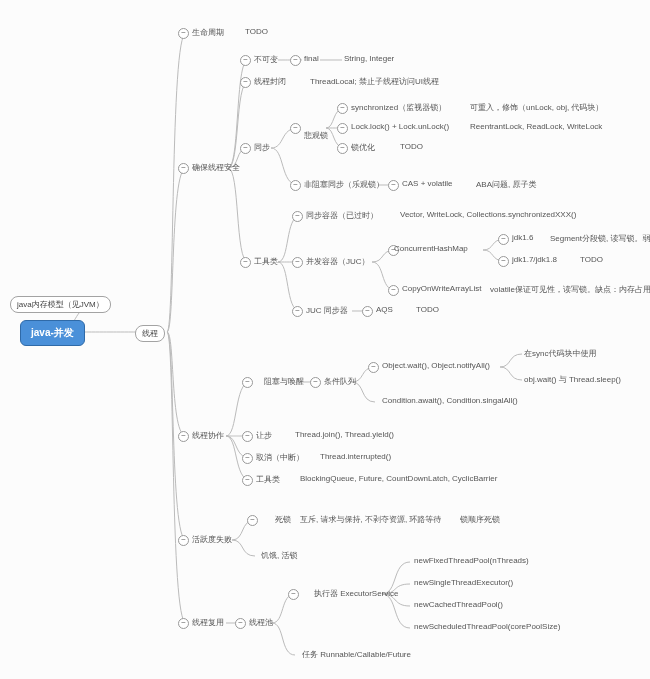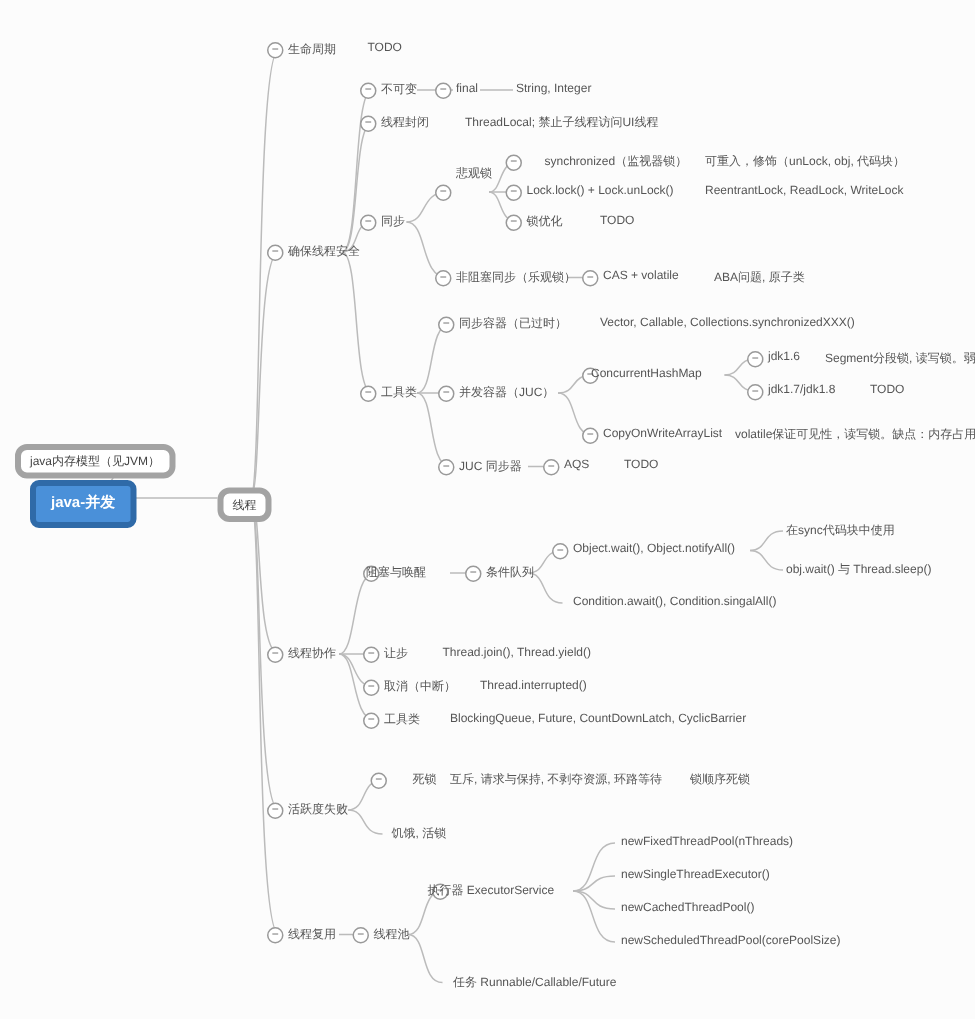--- a/index.html
+++ b/index.html
@@ -1,17 +1,17 @@
 <!DOCTYPE html>
 <html><head>
 <meta charset="utf-8">
 <style>
   html,body{margin:0;padding:0;background:#fcfcfc;font-family:"Microsoft YaHei",Arial,sans-serif;font-size:8px;color:#444}
   body{width:650px;height:679px;position:relative}
-  .node{position:absolute;border:4px solid #a3a3a3;border-radius:8px;padding:2px 6px;background:#fff;white-space:nowrap;line-height:1.4}
+  .node{position:absolute;border:1px solid #a3a3a3;border-radius:8px;padding:2px 6px;background:#fff;white-space:nowrap;line-height:1.4}
   .root{background:#4a90d9;color:#fff;border-color:#2f6aa8;font-size:10px;font-weight:bold;padding:5px 10px;border-radius:6px}
   .aux{background:#fff}
   .plain{position:absolute;white-space:nowrap;color:#555}
   .tg{position:absolute;width:9px;height:9px;border:1px solid #999;border-radius:50%;background:#fff;color:#666;font-size:8px;line-height:8px;text-align:center}
   .tg::before{content:"−"}
   svg{position:absolute;left:0;top:0;pointer-events:none}
   path{stroke:#bbb;stroke-width:1;fill:none}
 </style>
 </head>
 <body>
@@ -74,21 +74,21 @@
   <path d="M272 623 C 285 623 280 594 295 594"></path>
   <path d="M272 623 C 285 623 280 655 295 655"></path>
   <path d="M382 594 C 398 594 392 562 410 562"></path>
   <path d="M382 594 C 398 594 392 584 410 584"></path>
   <path d="M382 594 C 398 594 392 606 410 606"></path>
   <path d="M382 594 C 398 594 392 628 410 628"></path>
 </svg>
 
 <div class="node root" style="left:20px;top:320px">java-并发</div>
 <div class="node aux" style="left:10px;top:296px">java内存模型（见JVM）</div>
-<div class="node" style="left:145px;top:325px">线程</div>
+<div class="node" style="left:135px;top:325px">线程</div>
 
 <span class="tg" style="left:178px;top:28px"></span>
 <span class="plain" style="left:192px;top:27px">生命周期</span>
 <span class="plain" style="left:245px;top:27px">TODO</span>
 
 <span class="tg" style="left:178px;top:163px"></span>
 <span class="plain" style="left:192px;top:162px">确保线程安全</span>
 
 <span class="tg" style="left:240px;top:55px"></span>
 <span class="plain" style="left:254px;top:54px">不可变</span>
@@ -97,42 +97,42 @@
 <span class="plain" style="left:344px;top:54px">String, Integer</span>
 
 <span class="tg" style="left:240px;top:77px"></span>
 <span class="plain" style="left:254px;top:76px">线程封闭</span>
 <span class="plain" style="left:310px;top:76px">ThreadLocal; 禁止子线程访问UI线程</span>
 
 <span class="tg" style="left:240px;top:143px"></span>
 <span class="plain" style="left:254px;top:142px">同步</span>
 
 <span class="tg" style="left:290px;top:123px"></span>
-<span class="plain" style="left:304px;top:110px">悲观锁</span>
+<span class="plain" style="left:304px;top:130px">悲观锁</span>
 <span class="tg" style="left:337px;top:103px"></span>
-<span class="plain" style="left:363px;top:102px">synchronized（监视器锁）</span>
+<span class="plain" style="left:351px;top:102px">synchronized（监视器锁）</span>
 <span class="plain" style="left:470px;top:102px">可重入，修饰（unLock, obj, 代码块）</span>
 <span class="tg" style="left:337px;top:123px"></span>
 <span class="plain" style="left:351px;top:122px">Lock.lock() + Lock.unLock()</span>
 <span class="plain" style="left:470px;top:122px">ReentrantLock, ReadLock, WriteLock</span>
 <span class="tg" style="left:337px;top:143px"></span>
 <span class="plain" style="left:351px;top:142px">锁优化</span>
 <span class="plain" style="left:400px;top:142px">TODO</span>
 
 <span class="tg" style="left:290px;top:180px"></span>
 <span class="plain" style="left:304px;top:179px">非阻塞同步（乐观锁）</span>
 <span class="tg" style="left:388px;top:180px"></span>
 <span class="plain" style="left:402px;top:179px">CAS + volatile</span>
 <span class="plain" style="left:476px;top:179px">ABA问题, 原子类</span>
 
 <span class="tg" style="left:240px;top:257px"></span>
 <span class="plain" style="left:254px;top:256px">工具类</span>
 <span class="tg" style="left:292px;top:211px"></span>
 <span class="plain" style="left:306px;top:210px">同步容器（已过时）</span>
-<span class="plain" style="left:400px;top:210px">Vector, Callable, Collections.synchronizedXXX()</span>
+<span class="plain" style="left:400px;top:210px">Vector, WriteLock, Collections.synchronizedXXX()</span>
 <span class="tg" style="left:292px;top:257px"></span>
 <span class="plain" style="left:306px;top:256px">并发容器（JUC）</span>
 <span class="tg" style="left:388px;top:245px"></span>
 <span class="plain" style="left:394px;top:244px">ConcurrentHashMap</span>
 <span class="tg" style="left:498px;top:234px"></span>
 <span class="plain" style="left:512px;top:233px">jdk1.6</span>
 <span class="plain" style="left:550px;top:233px">Segment分段锁, 读写锁。弱一致性</span>
 <span class="tg" style="left:498px;top:256px"></span>
 <span class="plain" style="left:512px;top:255px">jdk1.7/jdk1.8</span>
 <span class="plain" style="left:580px;top:255px">TODO</span>
@@ -141,21 +141,21 @@
 <span class="plain" style="left:490px;top:284px">volatile保证可见性，读写锁。缺点：内存占用，弱一致性。</span>
 <span class="tg" style="left:292px;top:306px"></span>
 <span class="plain" style="left:306px;top:305px">JUC 同步器</span>
 <span class="tg" style="left:362px;top:306px"></span>
 <span class="plain" style="left:376px;top:305px">AQS</span>
 <span class="plain" style="left:416px;top:305px">TODO</span>
 
 <span class="tg" style="left:178px;top:431px"></span>
 <span class="plain" style="left:192px;top:430px">线程协作</span>
 <span class="tg" style="left:242px;top:377px"></span>
-<span class="plain" style="left:244px;top:376px">阻塞与唤醒</span>
+<span class="plain" style="left:264px;top:376px">阻塞与唤醒</span>
 <span class="tg" style="left:310px;top:377px"></span>
 <span class="plain" style="left:324px;top:376px">条件队列</span>
 <span class="tg" style="left:368px;top:362px"></span>
 <span class="plain" style="left:382px;top:361px">Object.wait(), Object.notifyAll()</span>
 <span class="plain" style="left:524px;top:348px">在sync代码块中使用</span>
 <span class="plain" style="left:524px;top:374px">obj.wait() 与 Thread.sleep()</span>
 <span class="plain" style="left:382px;top:396px">Condition.await(), Condition.singalAll()</span>
 <span class="tg" style="left:242px;top:431px"></span>
 <span class="plain" style="left:256px;top:430px">让步</span>
 <span class="plain" style="left:295px;top:430px">Thread.join(), Thread.yield()</span>
@@ -172,18 +172,18 @@
 <span class="plain" style="left:275px;top:514px">死锁</span>
 <span class="plain" style="left:300px;top:514px">互斥, 请求与保持, 不剥夺资源, 环路等待</span>
 <span class="plain" style="left:460px;top:514px">锁顺序死锁</span>
 <span class="plain" style="left:261px;top:550px">饥饿, 活锁</span>
 
 <span class="tg" style="left:178px;top:618px"></span>
 <span class="plain" style="left:192px;top:617px">线程复用</span>
 <span class="tg" style="left:235px;top:618px"></span>
 <span class="plain" style="left:249px;top:617px">线程池</span>
 <span class="tg" style="left:288px;top:589px"></span>
-<span class="plain" style="left:285px;top:588px">执行器 ExecutorService</span>
+<span class="plain" style="left:314px;top:588px">执行器 ExecutorService</span>
 <span class="plain" style="left:414px;top:556px">newFixedThreadPool(nThreads)</span>
 <span class="plain" style="left:414px;top:578px">newSingleThreadExecutor()</span>
 <span class="plain" style="left:414px;top:600px">newCachedThreadPool()</span>
 <span class="plain" style="left:414px;top:622px">newScheduledThreadPool(corePoolSize)</span>
 <span class="plain" style="left:302px;top:649px">任务 Runnable/Callable/Future</span>
 
 </body></html>

